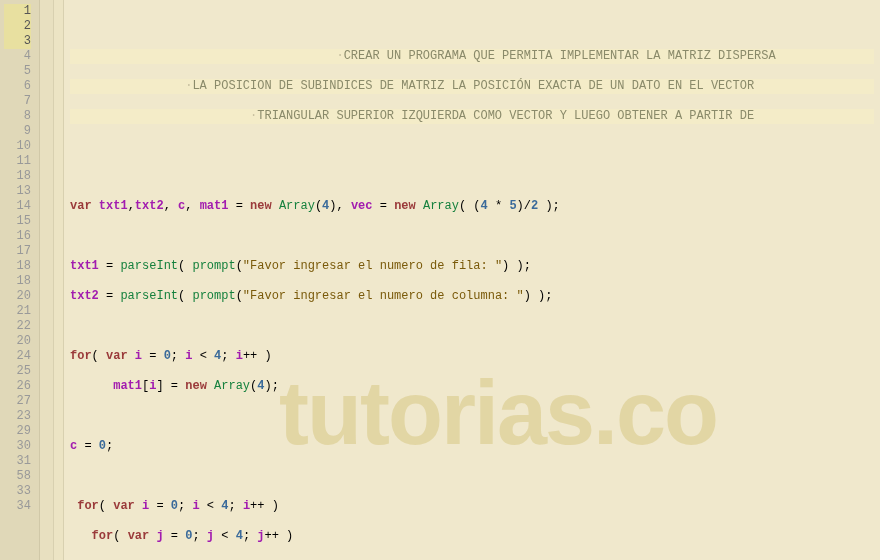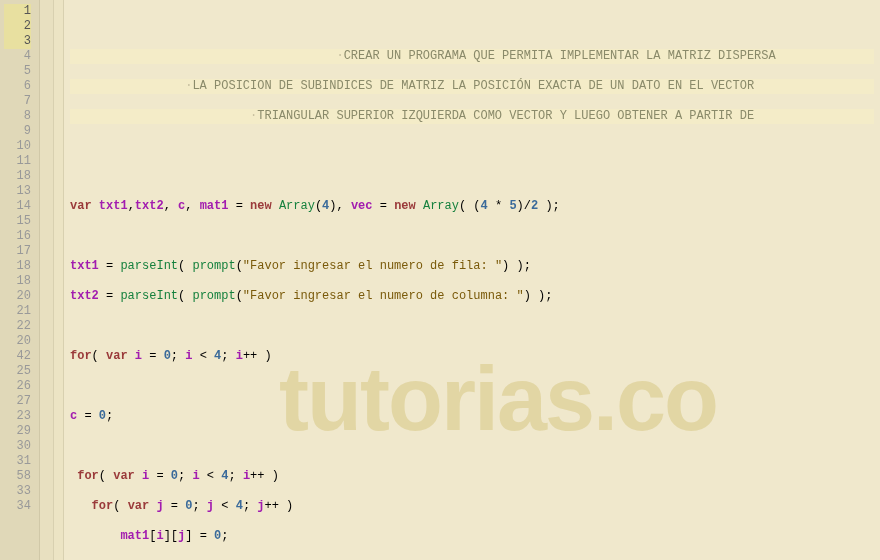--- a/index.html
+++ b/index.html
@@ -50,21 +50,21 @@
   .cmt { color: #8a8a6a; }
   .kw { color: #9a3a3a; font-weight: bold; text-align: center; }
   .nm { color: #3a6a9a; font-weight: bold; }
   .st { color: #7a5a0a; }
   .id { color: #a21caf; font-weight: bold; }
   .fn { color: #15803d; }
   .sp { color: #c8c0a0; }
   .watermark {
     position: absolute;
     left: 215px;
-    top: 392px;
+    top: 406px;
     font-size: 90px;
     font-family: Arial, sans-serif;
     font-weight: bold;
     color: rgba(200, 180, 90, 0.35);
     letter-spacing: -2px;
     pointer-events: none;
   }
 </style>
 </head>
 <body>
@@ -87,21 +87,21 @@
     <div class="ln">14</div>
     <div class="ln">15</div>
     <div class="ln">16</div>
     <div class="ln">17</div>
     <div class="ln">18</div>
     <div class="ln">18</div>
     <div class="ln">20</div>
     <div class="ln">21</div>
     <div class="ln">22</div>
     <div class="ln">20</div>
-    <div class="ln">42</div>
+    <div class="ln">24</div>
     <div class="ln">25</div>
     <div class="ln">26</div>
     <div class="ln">27</div>
     <div class="ln">23</div>
     <div class="ln">29</div>
     <div class="ln">30</div>
     <div class="ln">31</div>
     <div class="ln">58</div>
     <div class="ln">33</div>
     <div class="ln">34</div>
@@ -116,20 +116,21 @@
 <div class="line hl cmt">                <span class="sp">·</span><span>LA POSICION DE SUBINDICES DE MATRIZ LA POSICIÓN EXACTA DE UN DATO EN EL VECTOR</span></div>
 <div class="line hl cmt">                         <span class="sp">·</span><span>TRIANGULAR SUPERIOR IZQUIERDA COMO VECTOR Y LUEGO OBTENER A PARTIR DE</span></div>
 <div class="line"> </div>
 <div class="line"> </div>
 <div class="line"><span class="kw">var</span> <span class="id">txt1</span>,<span class="id">txt2</span>, <span class="id">c</span>, <span class="id">mat1</span> = <span class="kw">new</span> <span class="fn">Array</span>(<span class="nm">4</span>), <span class="id">vec</span> = <span class="kw">new</span> <span class="fn">Array</span>( (<span class="nm">4</span> * <span class="nm">5</span>)/<span class="nm">2</span> );</div>
 <div class="line"> </div>
 <div class="line"><span class="id">txt1</span> = <span class="fn">parseInt</span>( <span class="fn">prompt</span>(<span class="st">"Favor ingresar el numero de fila: "</span>) );</div>
 <div class="line"><span class="id">txt2</span> = <span class="fn">parseInt</span>( <span class="fn">prompt</span>(<span class="st">"Favor ingresar el numero de columna: "</span>) );</div>
 <div class="line"> </div>
 <div class="line"><span class="kw">for</span>( <span class="kw">var</span> <span class="id">i</span> = <span class="nm">0</span>; <span class="id">i</span> &lt; <span class="nm">4</span>; <span class="id">i</span>++ )</div>
+<div class="line">      <span class="id">mat1</span>[<span class="id">i</span>] = <span class="kw">new</span> <span class="fn">Array</span>(<span class="nm">4</span>);</div>
 <div class="line"> </div>
 <div class="line"><span class="id">c</span> = <span class="nm">0</span>;</div>
 <div class="line"> </div>
 <div class="line"> <span class="kw">for</span>( <span class="kw">var</span> <span class="id">i</span> = <span class="nm">0</span>; <span class="id">i</span> &lt; <span class="nm">4</span>; <span class="id">i</span>++ )</div>
 <div class="line">   <span class="kw">for</span>( <span class="kw">var</span> <span class="id">j</span> = <span class="nm">0</span>; <span class="id">j</span> &lt; <span class="nm">4</span>; <span class="id">j</span>++ )</div>
 <div class="line">       <span class="id">mat1</span>[<span class="id">i</span>][<span class="id">j</span>] = <span class="nm">0</span>;</div>
 
 
 
 

